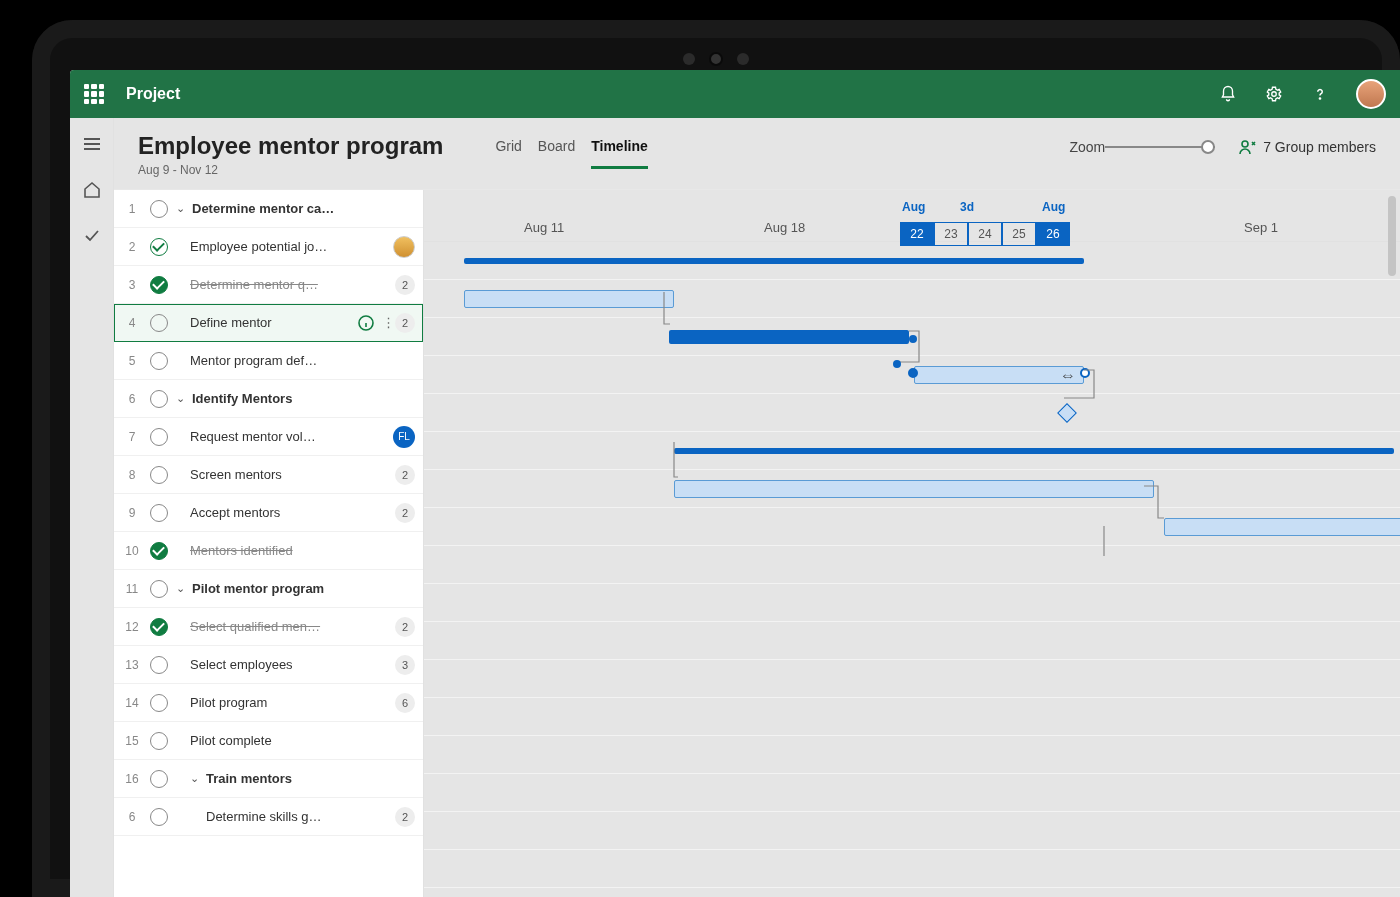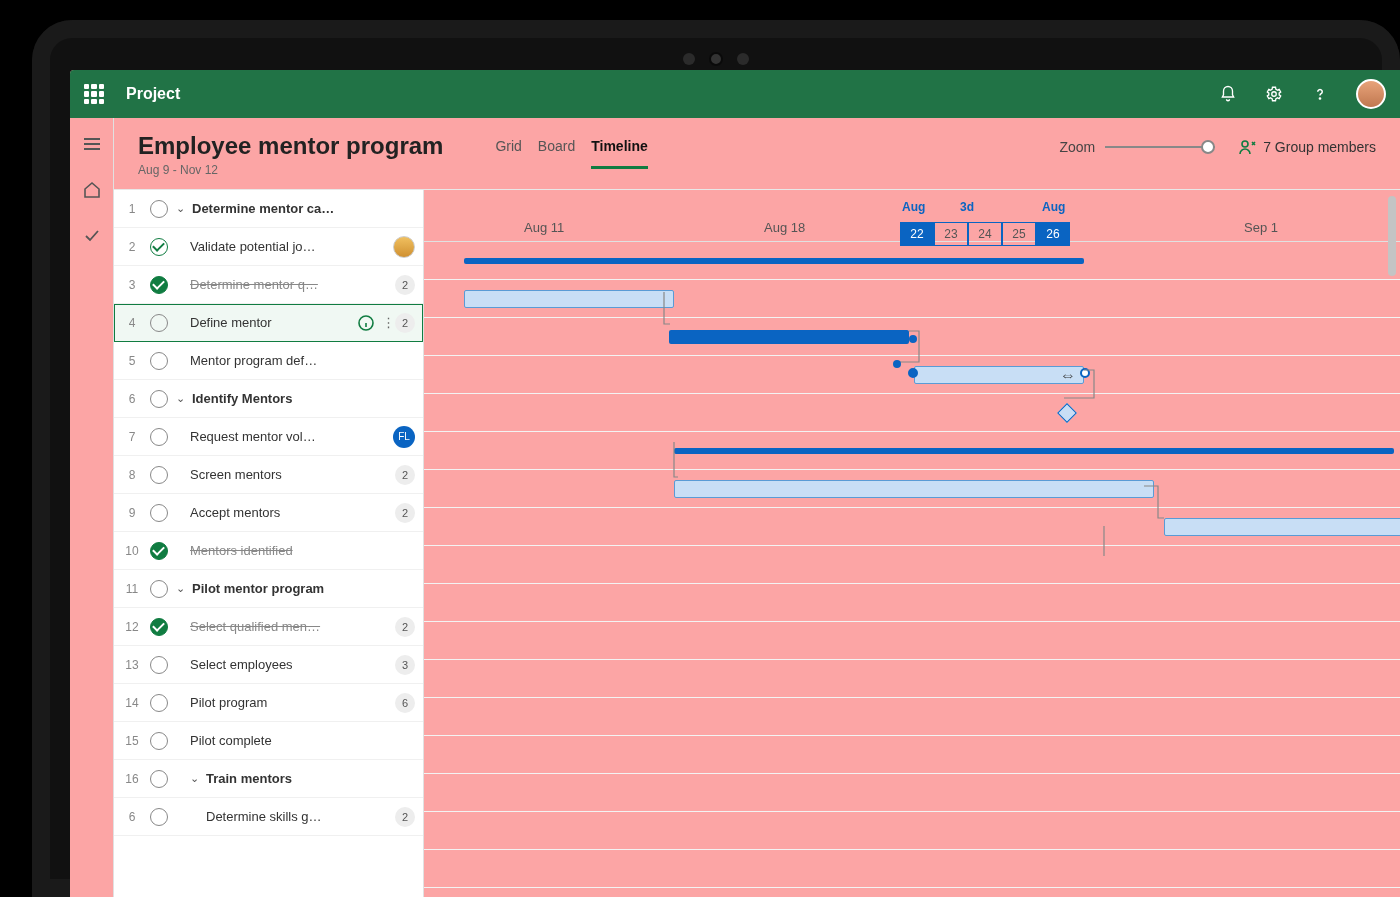--- a/index.html
+++ b/index.html
@@ -1,40 +1,40 @@
 <!DOCTYPE html>
 <html><head>
 <meta charset="utf-8">
 <style>
   * { box-sizing: border-box; margin: 0; padding: 0; font-family: "Segoe UI", -apple-system, Arial, sans-serif; }
   body { background: #000; width: 1400px; height: 897px; overflow: hidden; }
   .device-frame { position: absolute; left: 32px; top: 20px; right: 0; bottom: 0; background: #111; border-radius: 40px 40px 0 0; padding: 50px 0 0 38px; box-shadow: inset 0 0 0 18px #1a1a1a; }
   .camera { position: absolute; top: 32px; left: 50%; transform: translateX(-50%); width: 180px; height: 14px; display:flex; align-items:center; justify-content:center; gap:14px;}
   .camera .dot{width:12px;height:12px;border-radius:50%;background:#2b2b2b;}
   .camera .lens{width:14px;height:14px;border-radius:50%;background:#333;border:2px solid #0a0a0a;}
-  .screen { width: 100%; height: 100%; background: #fca5a5; overflow: hidden; position: relative; border-radius: 4px 0 0 0;}
+  .screen { width: 100%; height: 100%; background: #e5e5e5; overflow: hidden; position: relative; border-radius: 4px 0 0 0;}
   .topbar { height: 48px; background: #217346; display: flex; align-items: center; padding: 0 14px; color: #fff; }
   .waffle { width: 20px; height: 20px; display:grid; grid-template-columns:repeat(3,1fr); grid-template-rows:repeat(3,1fr); gap:2px; }
   .waffle span{ background:#fff; border-radius:1px;}
   .app-name { font-size: 16px; font-weight: 600; margin-left: 22px; }
   .top-right { margin-left: auto; display: flex; align-items: center; gap: 26px; }
   .icon-btn { width: 20px; height: 20px; display:flex; align-items:center; justify-content:center; cursor:pointer; }
   .avatar { width: 30px; height: 30px; border-radius: 50%; background: linear-gradient(#e8a37a,#c07850); border:2px solid #fff;}
   .body { display: flex; height: calc(100% - 48px); }
   .rail { width: 44px; border-right: 1px solid #e1e1e1; display:flex; flex-direction:column; align-items:center; padding-top:10px; gap:14px;}
   .rail .ritem{width:44px;height:32px;display:flex;align-items:center;justify-content:center;cursor:pointer;color:#555;}
   .main { flex:1; display:flex; flex-direction:column; }
   .header-row { display:flex; align-items:flex-start; padding:14px 24px 0 24px; border-bottom:1px solid #e8e8e8; height:72px; position:relative;}
   .title { font-size: 24px; font-weight: 700; color:#222; }
   .date-range { font-size: 12px; color: #666; margin-top:3px;}
   .tabs { display:flex; gap:16px; margin-left:52px; padding-top:6px; font-size:14px; color:#555;}
   .tab { padding-bottom:12px; cursor:pointer; }
   .tab.active { color:#111; font-weight:600; border-bottom:3px solid #107c41;}
   .header-right { margin-left:auto; display:flex; align-items:center; gap:24px; padding-top:6px;}
-  .zoom { display:flex; align-items:center; gap:10px; color:#444; font-size:14px;}
+  .zoom { display:flex; align-items:center; color:#444; font-size:14px;}
   .slider { width:110px; height:2px; background:#888; position:relative;}
   .slider .knob{ position:absolute; right:0; top:-6px; width:14px; height:14px; border:2px solid #888; border-radius:50%; background:#fff;}
   .members { display:flex; align-items:center; gap:6px; font-size:14px; color:#333;}
   .content { flex:1; display:flex; overflow:hidden;}
   .tasklist { width:310px; border-right:1px solid #e1e1e1; overflow:hidden; position:relative; background:#fff;}
   .row { height:38px; display:flex; align-items:center; padding:0 8px; border-bottom:1px solid #f0f0f0; font-size:13px; color:#333; position:relative;}
   .rownum { width:20px; text-align:center; color:#888; font-size:12px;}
   .status { width:18px; height:18px; border-radius:50%; border:1.5px solid #888; margin:0 8px; flex-shrink:0;}
   .status.done{ border-color:#107c41; background:#107c41; position:relative;}
   .status.done::after{content:"";position:absolute;left:4px;top:1px;width:5px;height:9px;border:solid #fff;border-width:0 2px 2px 0;transform:rotate(45deg);}
@@ -168,21 +168,21 @@
                 <div style="display: flex; align-items: center; flex: 1 1 0%; overflow: hidden;">
                   <span class="chev">⌄</span>
                   <div class="tname">Determine mentor ca…</div>
                 </div>
               </div>
               <div class="row">
                 <div class="rownum">2</div>
                 <div class="status partial"></div>
                 <div style="display: flex; align-items: center; flex: 1 1 0%; overflow: hidden;">
                   <span style="width: 14px; display: inline-block;"></span>
-                  <div class="tname">Validate potential jo…</div>
+                  <div class="tname">Employee potential jo…</div>
                 </div>
                 <div class="assignee" style="background: linear-gradient(rgb(240, 192, 96), rgb(208, 144, 48)); border: 1px solid rgb(204, 204, 204);"></div>
               </div>
               <div class="row">
                 <div class="rownum">3</div>
                 <div class="status done"></div>
                 <div style="display: flex; align-items: center; flex: 1 1 0%; overflow: hidden;">
                   <span style="width: 14px; display: inline-block;"></span>
                   <div class="tname strike">Determine mentor q…</div>
                 </div>

